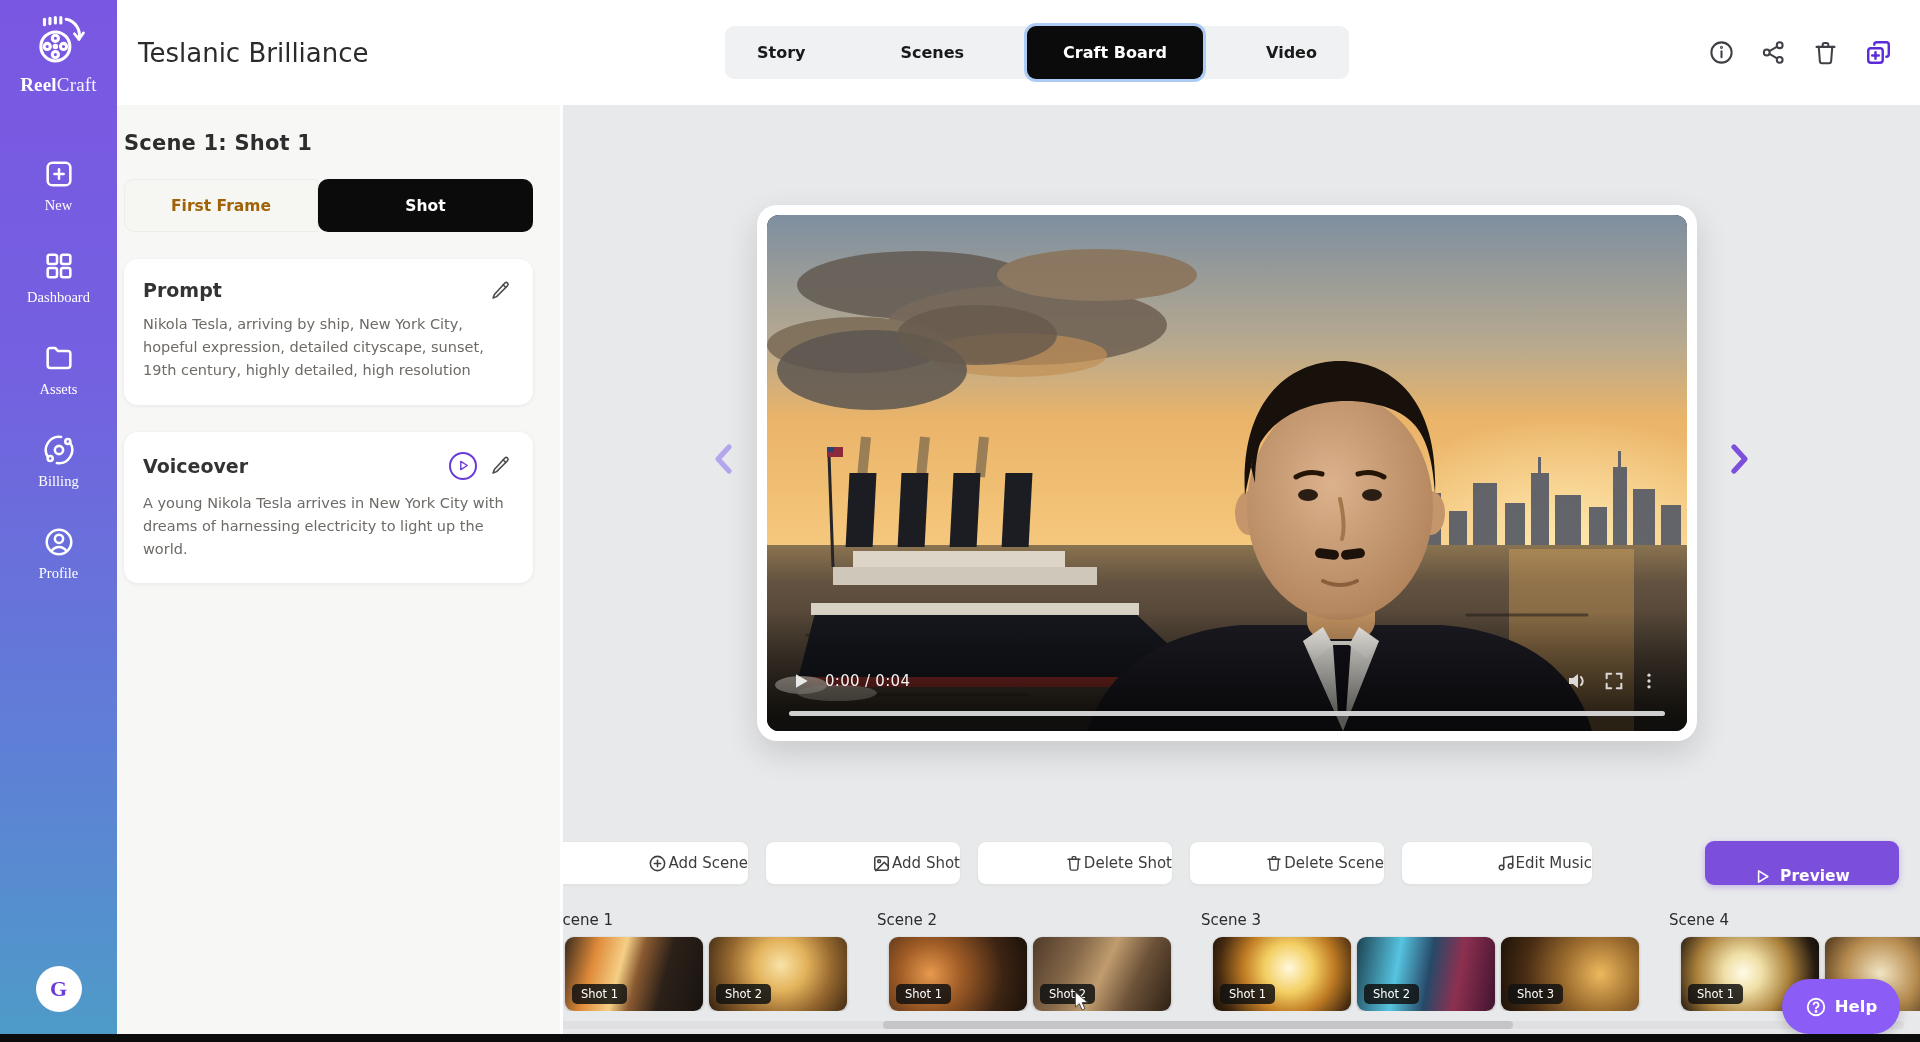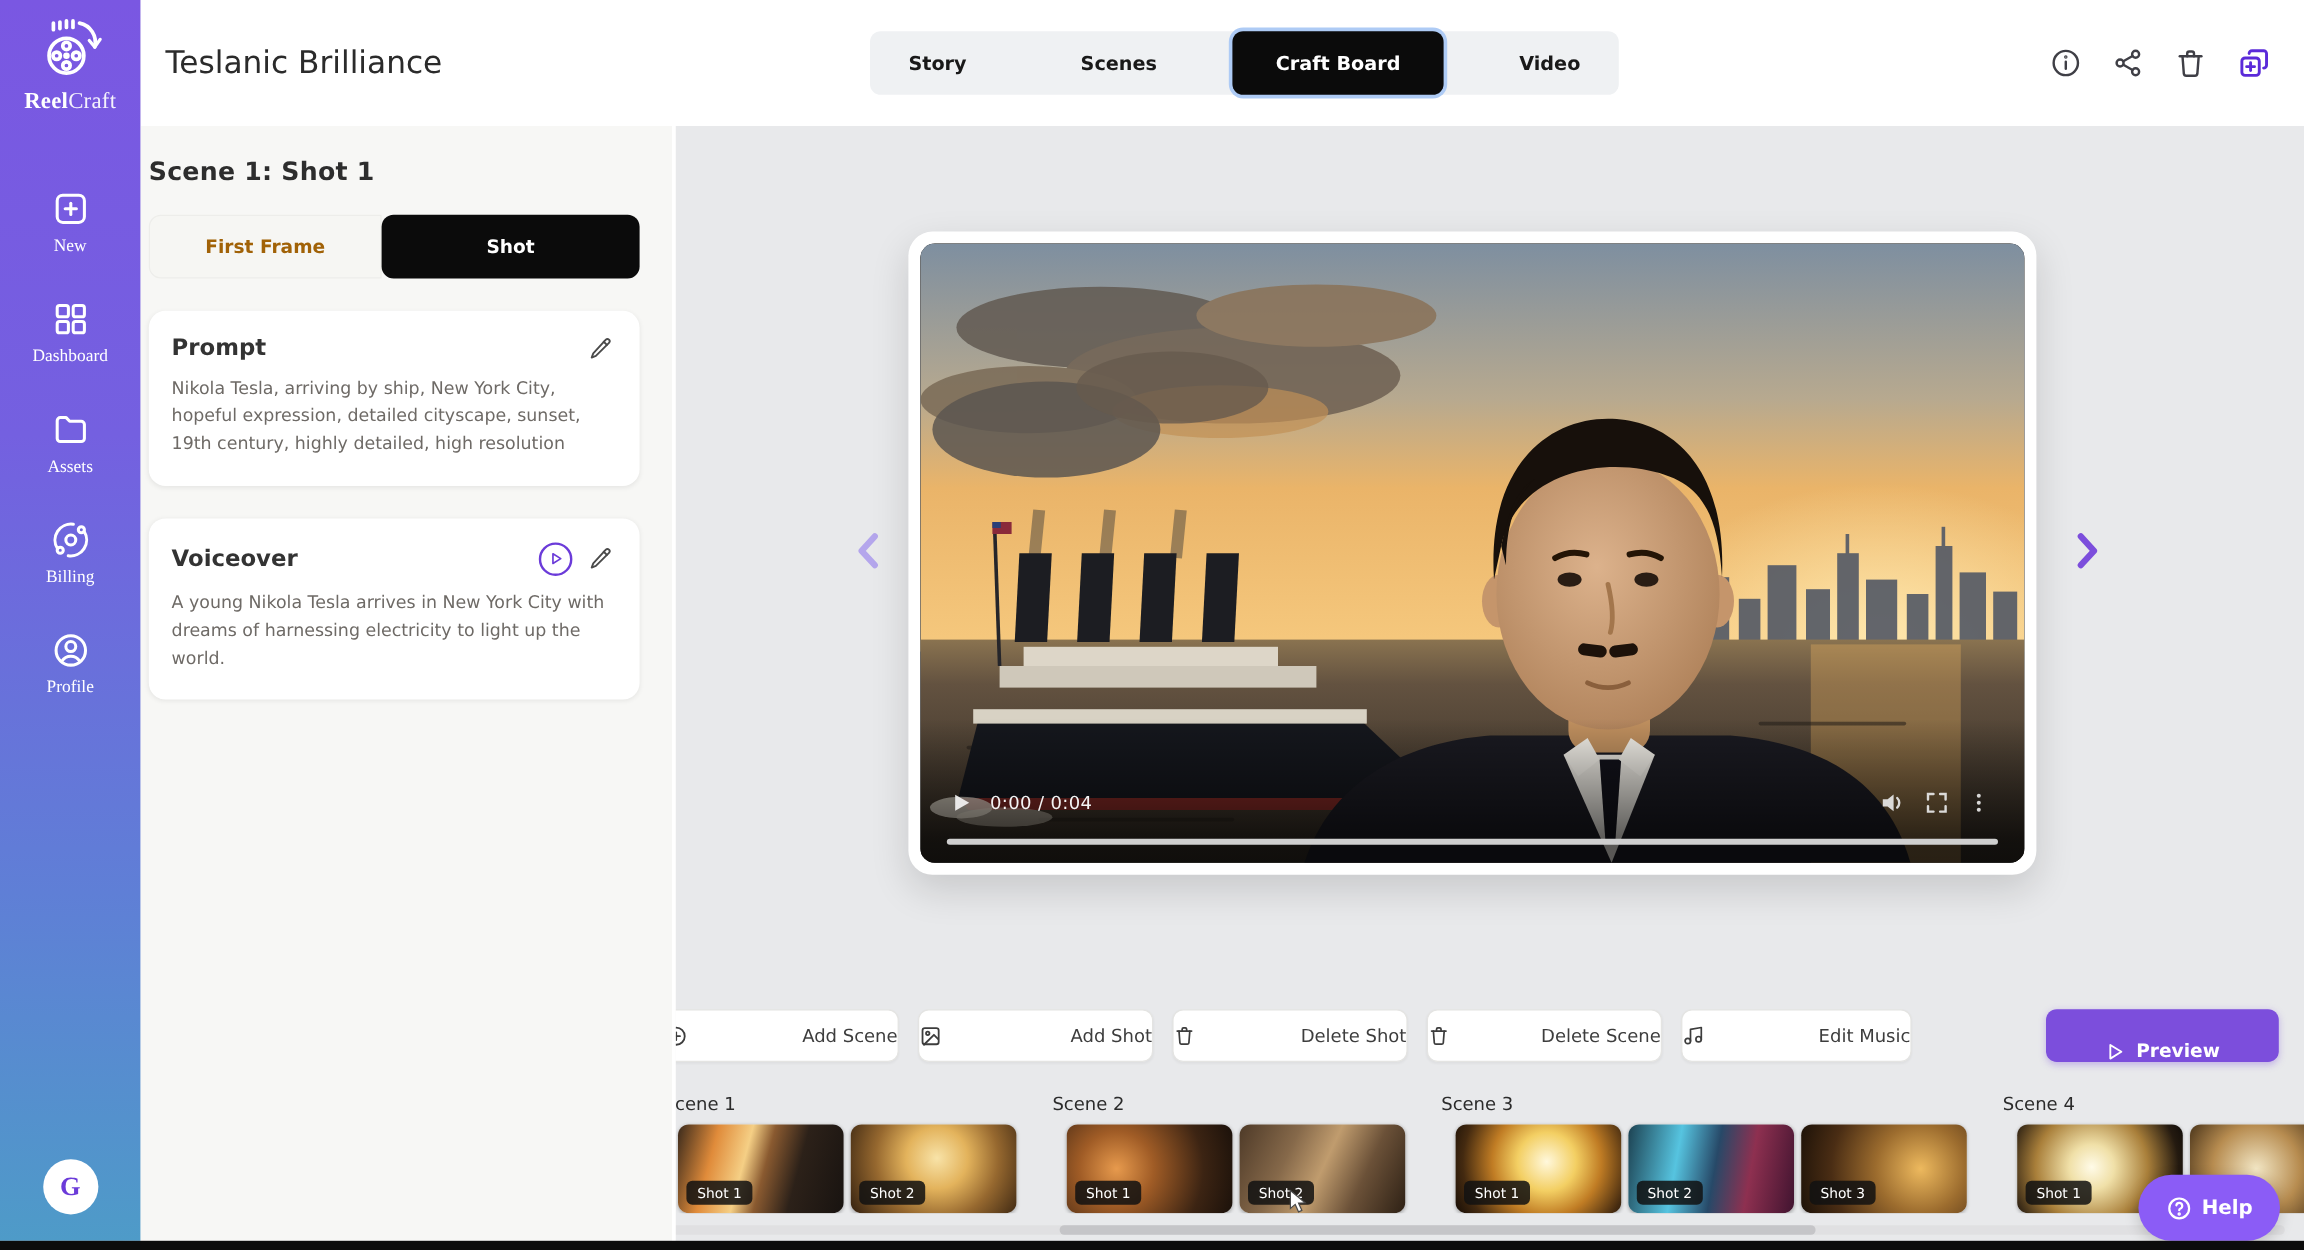--- a/index.html
+++ b/index.html
@@ -71,40 +71,40 @@
   .card-icons { display:flex; align-items:center; gap:13px; }
   .card-body { margin-top:12px; font-size:14.5px; line-height:1.6; color:#6e6a66; }
   .play-circ {
     width:28px; height:28px; border-radius:50%; border:2px solid var(--accent-deep,#6b46d6);
     display:flex; align-items:center; justify-content:center; cursor:pointer;
   }
 
   
   .stage { position:absolute; left:537px; top:105px; right:0; height:929px; background:var(--stage-bg,#E8E9EB); }
   .video-card {
-    position:absolute; left:220px; top:88px; width:940px; height:536px;
+    position:absolute; left:220px; top:100px; width:940px; height:536px;
     background:#fff; border-radius:20px; box-shadow:0 12px 32px rgba(0,0,0,.14);
   }
   .video-inner { position:absolute; inset:10px; border-radius:12px; overflow:hidden; background:#000; cursor:pointer; }
   .vfade { position:absolute; left:0; right:0; bottom:0; height:120px;
     background:linear-gradient(180deg,rgba(0,0,0,0) 0%,rgba(0,0,0,.62) 85%); }
   .vrow { position:absolute; left:24px; right:28px; bottom:34px; height:32px; display:flex; align-items:center; gap:14px; }
   .vtime { font-size:15px; color:#f4f4f4; letter-spacing:.3px; }
   .vspacer { flex:1; }
   .vrow .icon-btn { opacity:.92; }
   .vbar { position:absolute; left:22px; right:22px; bottom:15px; height:5px; border-radius:3px; background:#cfcfcf; cursor:pointer; }
 
   .chev { position:absolute; top:330px; width:48px; height:48px; cursor:pointer; }
   .chev.left { left:163px; }
   .chev.right { left:1178px; }
 
   .actions-row { position:absolute; left:16px; top:736px; display:flex; gap:16px; }
   .act-btn {
     width:196px; height:44px; background:#fff; border:1px solid #e4e4e2; border-radius:9px;
-    display:flex; align-items:center; justify-content:space-between; gap:1px;
+    display:flex; align-items:center; justify-content:flex-end; gap:1px;
     font-size:15px; font-weight:500; color:#3d3d3d; cursor:pointer;
     box-shadow:0 1px 2px rgba(0,0,0,.04);
   }
   .act-btn:nth-child(5) { width:192px; }
   .preview-btn {
     position:absolute; left:1168px; top:736px; width:194px; height:44px;
     background:var(--accent,#7C4EDC); border-radius:9px; display:flex; align-items:flex-end; justify-content:center;
     gap:9px; color:#fff; font-size:15.5px; font-weight:600; cursor:pointer;
     box-shadow:0 2px 6px rgba(124,78,220,.35);
   }

